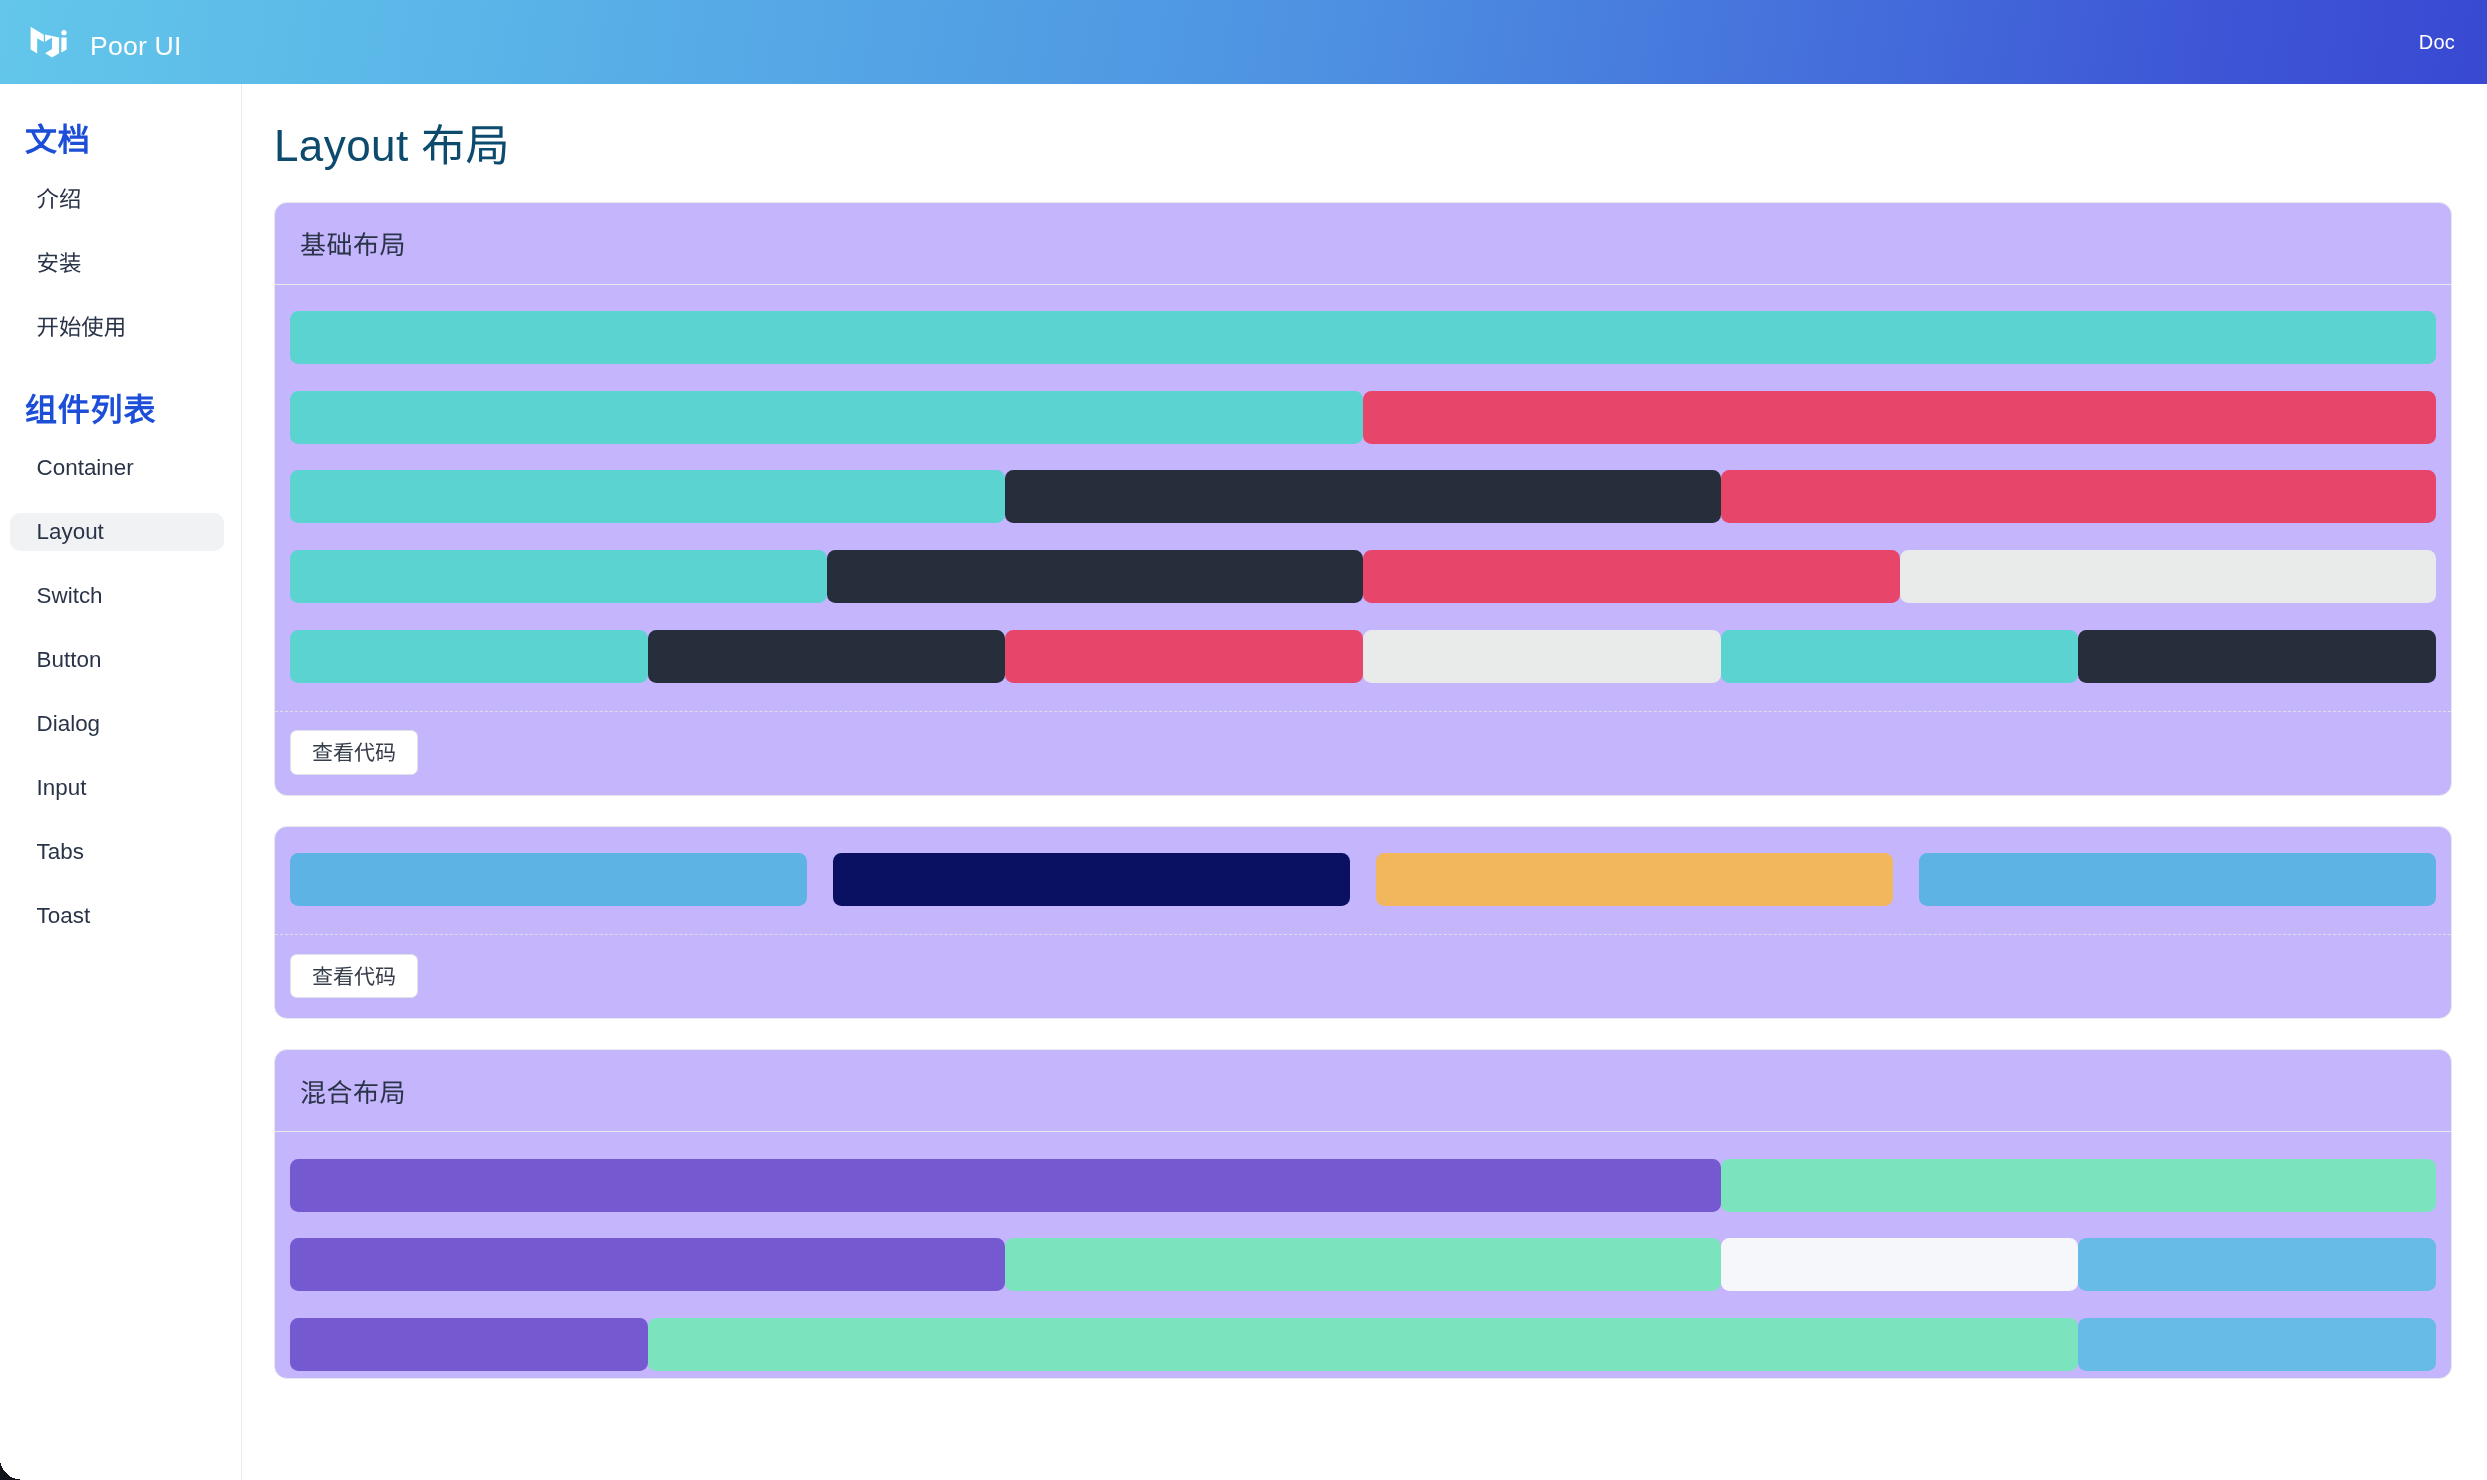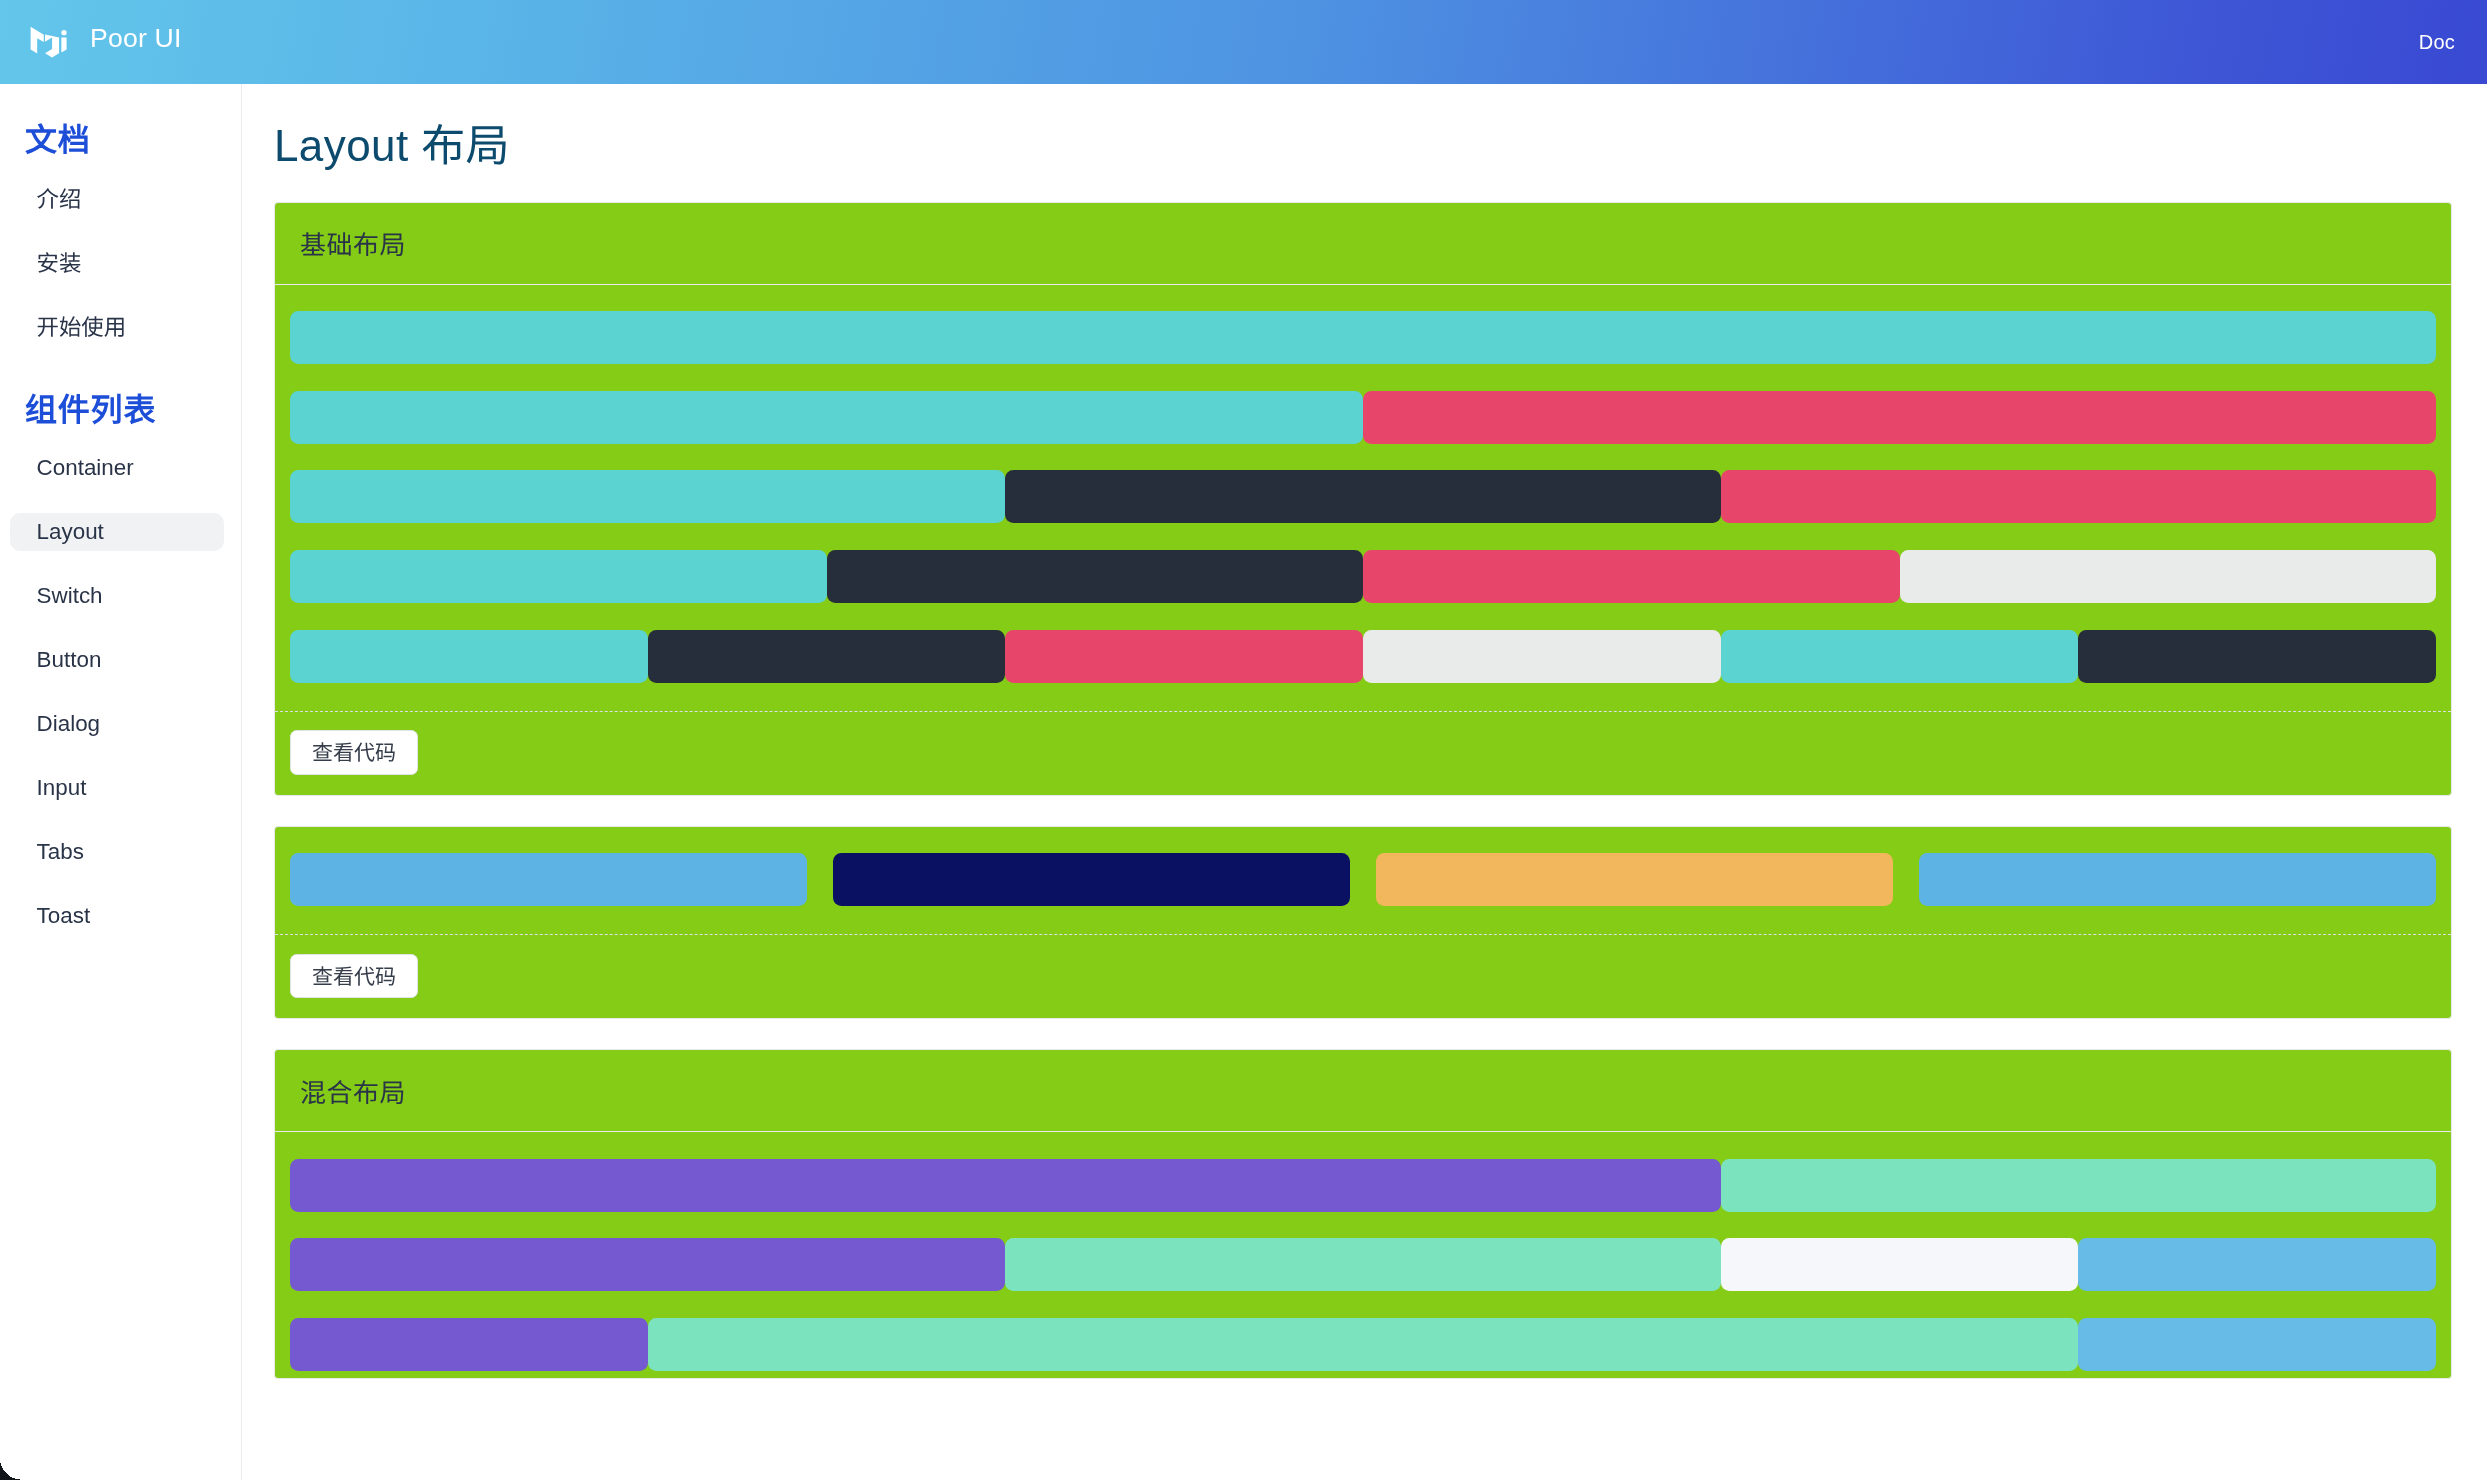--- a/index.html
+++ b/index.html
@@ -20,21 +20,21 @@
     height: 84px;
     width: 2487px;
     background: linear-gradient(100deg, #63c6ea 0%, #5ab6e8 18%, #4e93e2 52%, #3e57d6 88%, #3949d2 100%);
     display: flex;
     align-items: center;
     justify-content: space-between;
     padding: 0 32px 0 30px;
   }
   .brand {
     display: flex;
-    align-items: flex-start;
+    align-items: flex-end;
     gap: 15px;
     cursor: pointer;
   }
   .brand-logo { display: block; width: 45px; height: 35px; }
   .brand-name {
     color: #ffffff;
     font-size: 26.6px;
     letter-spacing: 0.2px;
     font-weight: 400;
     line-height: 1;
@@ -110,22 +110,22 @@
     margin-top: 12.5px;
     font-size: 22.4px;
     color: #3a4459;
     letter-spacing: 0.2px;
   }
 
   
   .card {
     margin-top: 30px;
     border: 0.8px solid #e7e9ec;
-    border-radius: 4px;
-    background: #84cc16;
+    border-radius: 13px;
+    background: #c4b5fd;
   }
   .card-header {
     padding: 21.6px 25px 22.4px 25px;
     border-bottom: 0.8px solid #e7e9ec;
     font-size: 26px;
     color: #2a3448;
     letter-spacing: 0.5px;
   }
   .card-body { padding: 26.6px 15px 6.6px 15px; }
 

